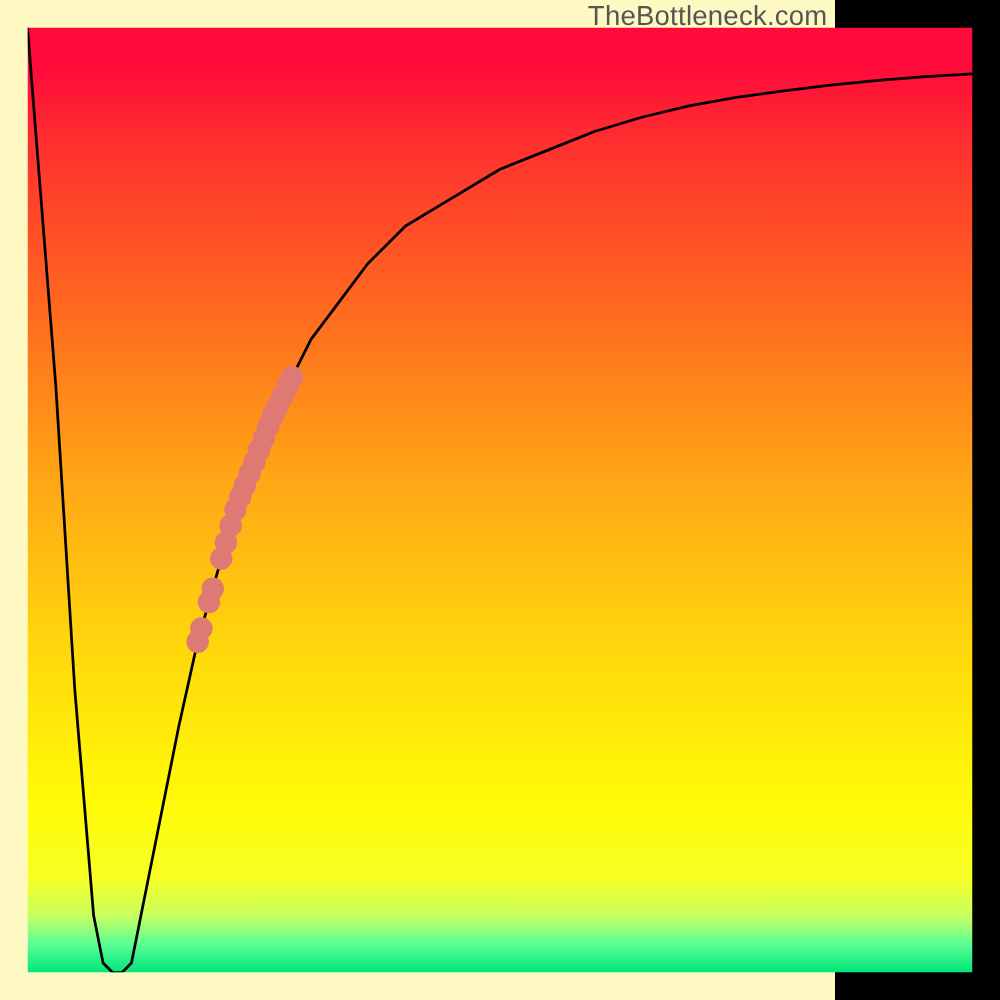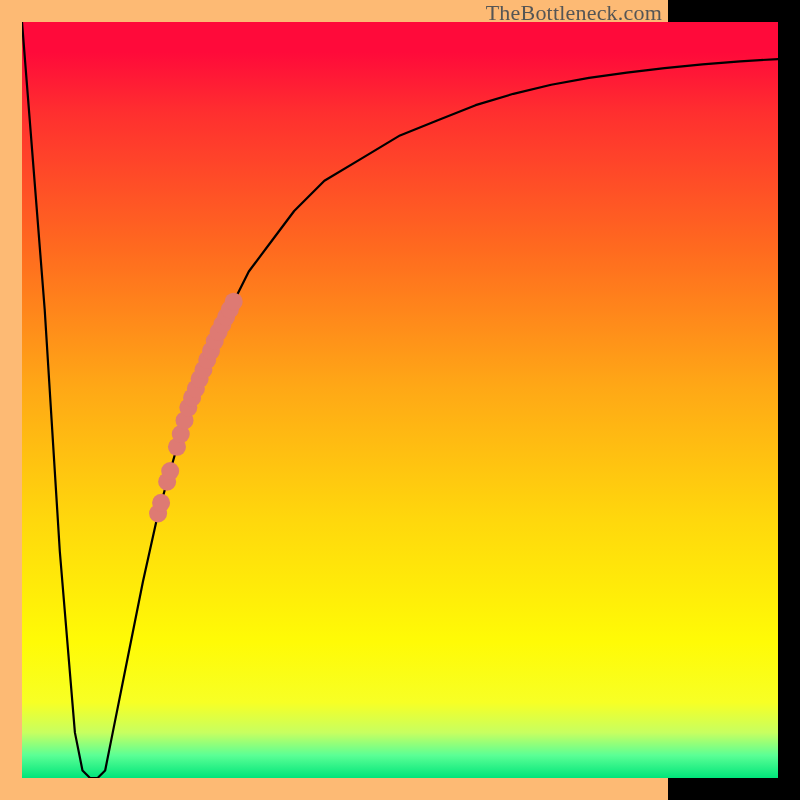--- a/index.html
+++ b/index.html
@@ -8,22 +8,21 @@
     width: 800px;
     height: 800px;
     overflow: hidden;
     background: #000;
     font-family: Arial, Helvetica, sans-serif;
   }
   .frame {
     position: relative;
     width: 668px;
     height: 800px;
-    background: #fdba74;
-    font-family: Liberation Serif, serif;
+    background: #fef9c3;
   }
   .plot-area {
     position: absolute;
     left: 22px;
     top: 22px;
     width: 756px;
     height: 756px;
     overflow: hidden;
   }
   .gradient-bg {

